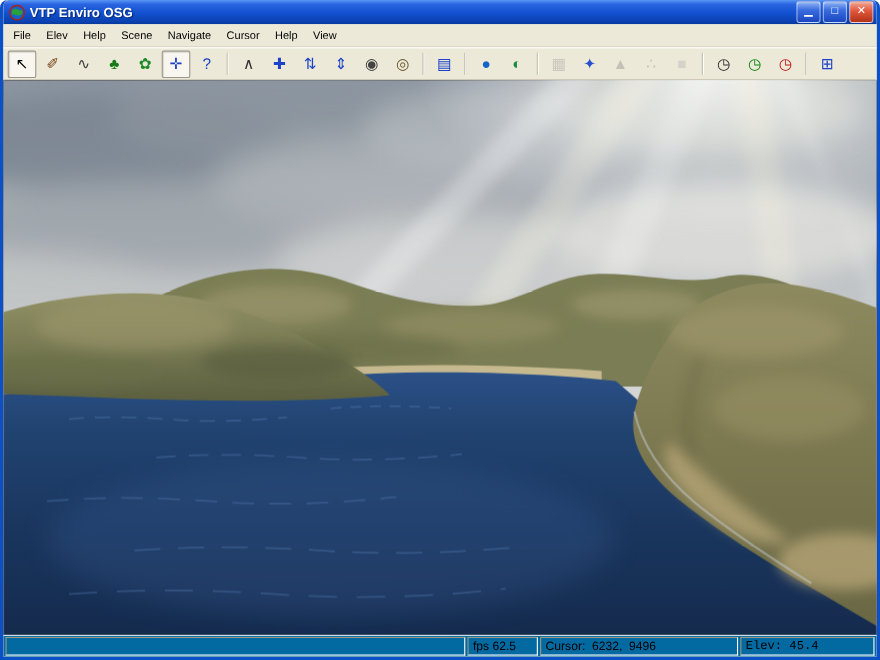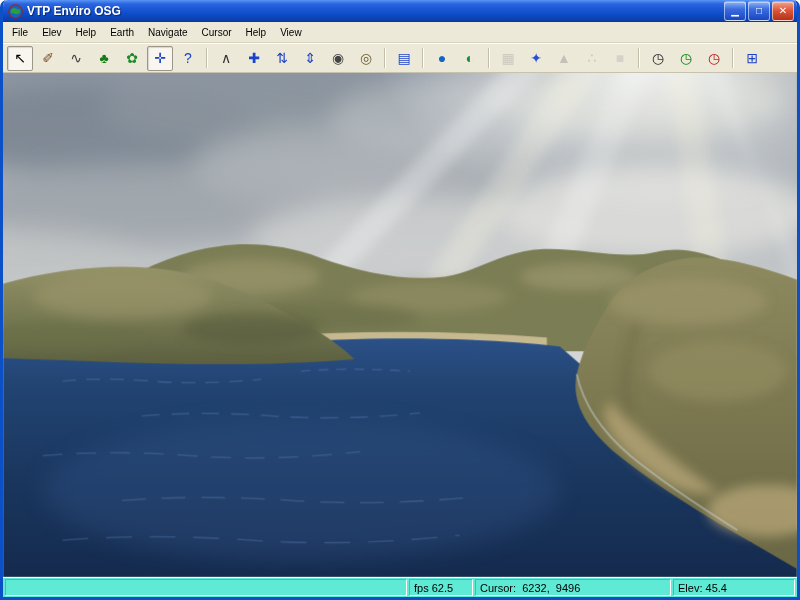--- a/index.html
+++ b/index.html
@@ -40,31 +40,31 @@
     font-size:14px;line-height:1;border:1px solid transparent;border-radius:2px;background:transparent;
   }
   .tb-btn.pressed{border:1px solid #9a968a;background:#f8f6ee;box-shadow:inset 1px 1px 1px #00000022;}
   .tb-btn.disabled{opacity:.4;filter:grayscale(1);}
   .tb-sep{width:1px;height:20px;background:#c2beaa;border-right:1px solid #fff;margin:0 4px;}
   
   .viewport{flex:1 1 auto;position:relative;background:#000;min-height:0;}
   .viewport svg{display:block;width:100%;height:100%;}
   
   .statusbar{
-    height:20px;flex:0 0 20px;display:flex;align-items:stretch;background:#5eead4;
+    height:20px;flex:0 0 20px;display:flex;align-items:stretch;background:#0369a1;
     border-top:1px solid #fff;padding:1px 2px;gap:2px;box-sizing:border-box;
   }
   .status-field{
     font-size:11px;color:#000;display:flex;align-items:center;padding:0 4px;white-space:pre;
     border:1px solid;border-color:#9d9882 #ffffff #ffffff #9d9882;box-sizing:border-box;overflow:hidden;
   }
   [data-name="status-main"]{flex:1;}
   [data-name="status-fps"]{width:64px;}
-  [data-name="status-cursor"]{width:196px;}
-  [data-name="status-elev"]{width:122px;}
+  [data-name="status-cursor"]{width:180px;}
+  [data-name="status-elev"]{width:122px;font-family:Liberation Mono, monospace;}
 </style>
 </head>
 <body>
 
 <div class="window" data-name="app-window">
 
   <div class="titlebar" data-name="title-bar">
     <svg class="app-icon" data-name="app-icon" viewBox="0 0 16 16">
       <circle cx="8" cy="8" r="7" fill="#1464c8"></circle>
       <path d="M3 6 Q6 3 9 5 Q12 7 13 5 L13 9 Q10 12 6 10 Q3 9 3 11 Z" fill="#2aa03c"></path>
@@ -75,21 +75,21 @@
         <span class="win-btn" data-name="minimize-button">▁</span>
         <span class="win-btn" data-name="restore-button">□</span>
         <span class="win-btn close" data-name="close-button">✕</span>
       </span>
   </div>
 
   <div class="menubar" data-name="menu-bar">
       <div class="menu-item" data-name="menu-file">File</div>
       <div class="menu-item" data-name="menu-tools">Elev</div>
       <div class="menu-item" data-name="menu-scene">Help</div>
-      <div class="menu-item" data-name="menu-view">Earth</div>
+      <div class="menu-item" data-name="menu-view">Scene</div>
       <div class="menu-item" data-name="menu-navigate">Navigate</div>
       <div class="menu-item" data-name="menu-terrain">Cursor</div>
       <div class="menu-item" data-name="menu-earth">Help</div>
       <div class="menu-item" data-name="menu-help">View</div>
     </div>
 
   <div class="toolbar" data-name="main-toolbar">
       <div class="tb-btn pressed" data-name="select-tool">
         <span data-name="select-icon" style="color: rgb(0, 0, 0);">↖</span>
       </div>

